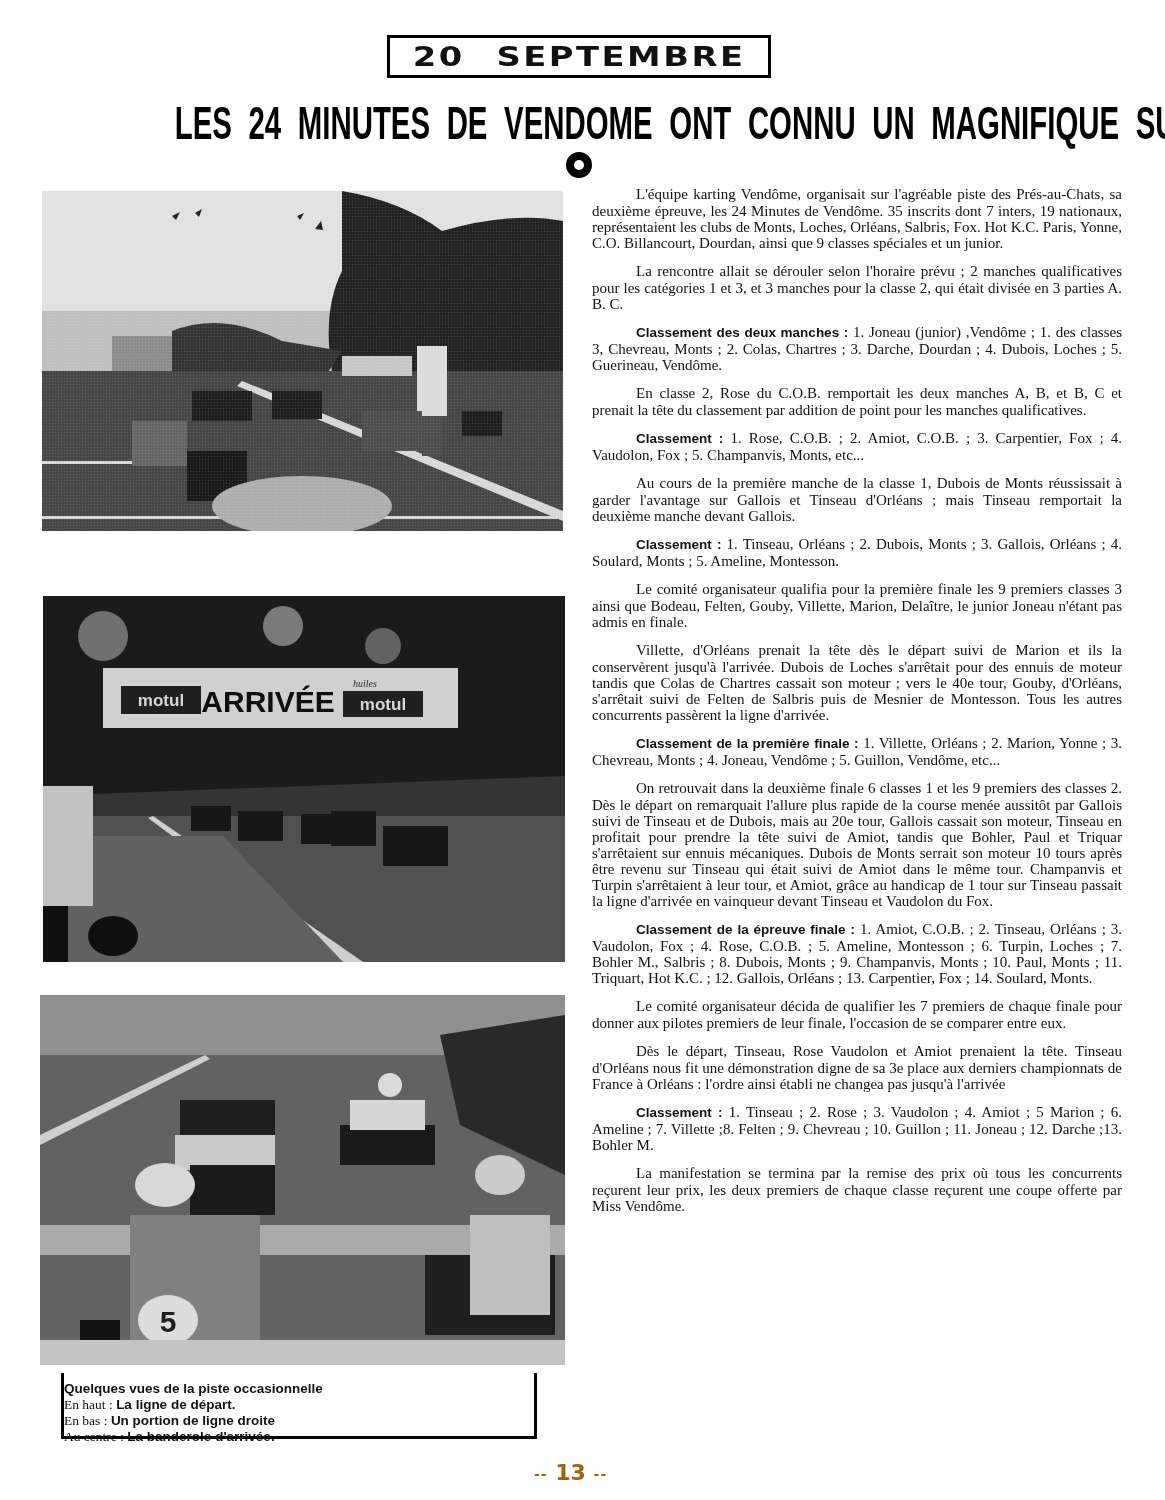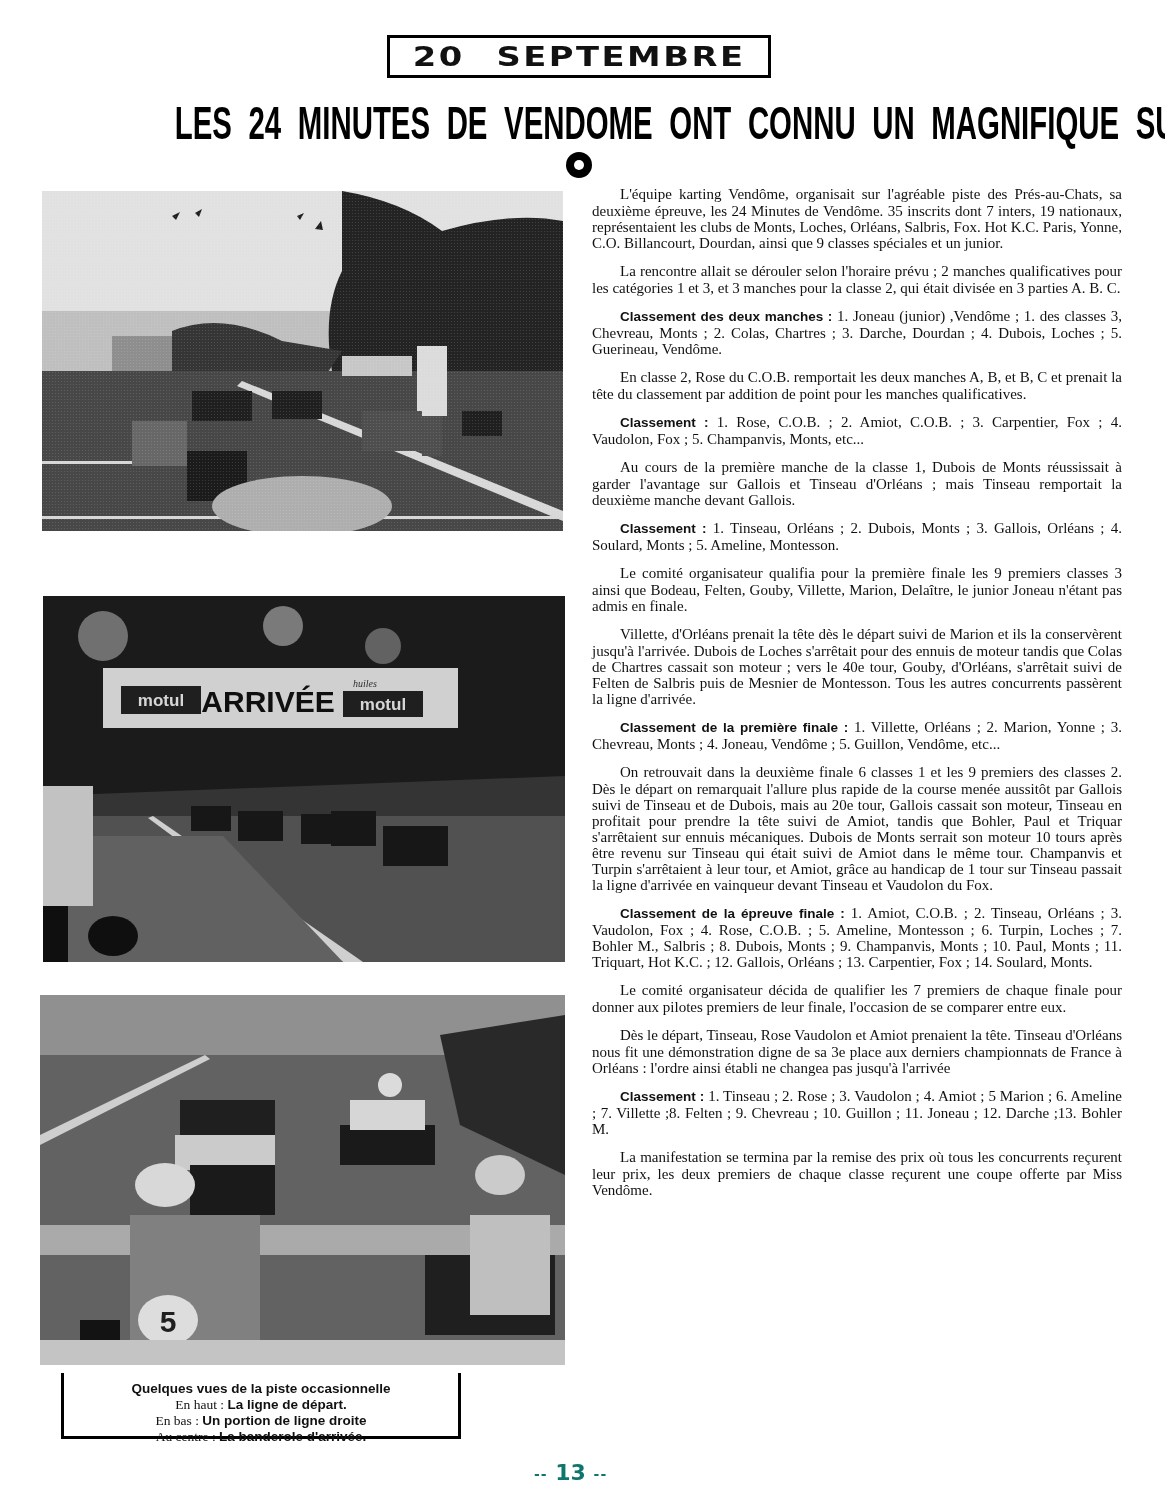--- a/index.html
+++ b/index.html
@@ -10,29 +10,29 @@
   .headline-inner { display:block; text-align:center; font-family:"Liberation Sans", sans-serif; font-weight:bold; font-size:42px; line-height:56px; word-spacing:12px; color:#000; transform:scaleX(0.70) scaleY(1.12); transform-origin:center top; white-space:nowrap; }
   .bullet { position:absolute; left:566px; top:152px; width:26px; height:26px; border-radius:50%; background:#000; }
   .bullet::after { content:""; position:absolute; left:8px; top:8px; width:10px; height:10px; border-radius:50%; background:#fff; }
 
   .photo { position:absolute; overflow:hidden; background:#777; }
   .photo svg { width:100%; height:100%; display:block; }
   #photo1 { left:42px; top:191px; width:521px; height:340px; }
   #photo2 { left:43px; top:596px; width:522px; height:366px; }
   #photo3 { left:40px; top:995px; width:525px; height:370px; }
 
-  .caption { position:absolute; left:61px; top:1373px; width:400px; height:66px; border-left:3px solid #000; border-right:3px solid #000; border-bottom:3px solid #000; text-align:center; font-size:13.5px; line-height:16px; padding-top:8px; box-sizing:border-box; }
+  .caption { position:absolute; left:61px; top:1373px; width:476px; height:66px; border-left:3px solid #000; border-right:3px solid #000; border-bottom:3px solid #000; text-align:left; font-size:13.5px; line-height:16px; padding-top:8px; box-sizing:border-box; }
   .caption .b { font-family:"Liberation Sans", sans-serif; font-weight:bold; }
   .caption .r { font-family:"Liberation Serif", serif; }
 
   .col { position:absolute; left:592px; top:186px; width:530px; font-size:15px; line-height:16px; text-align:justify; }
   .col p { margin:0 0 12px 0; text-indent:28px; hyphens:manual; }
-  .col p .lead { font-family:"Liberation Sans", sans-serif; font-weight:bold; font-size:13.5px; }
+  .col p .lead { font-family:"Liberation Sans", sans-serif; font-weight:bold; font-size:13.5px;margin-left:16px; }
 
-  .page-num { position:absolute; left:534px; top:1460px; font-family:"DejaVu Sans", sans-serif; font-weight:bold; font-size:22px; color:#0f766e; }
+  .page-num { position:absolute; left:534px; top:1460px; font-family:"DejaVu Sans", sans-serif; font-weight:bold; font-size:22px; color:#a16207; }
   .page-num .dash { font-size:14px; letter-spacing:1px; vertical-align:middle; }
   .credit { position:absolute; left:865px; top:1536px; font-family:"DejaVu Sans", sans-serif; font-size:11px; color:#c0102a; }
 </style>
 </head>
 <body>
 
 <div class="date-box">
   <span>20 SEPTEMBRE</span>
 </div>
 

